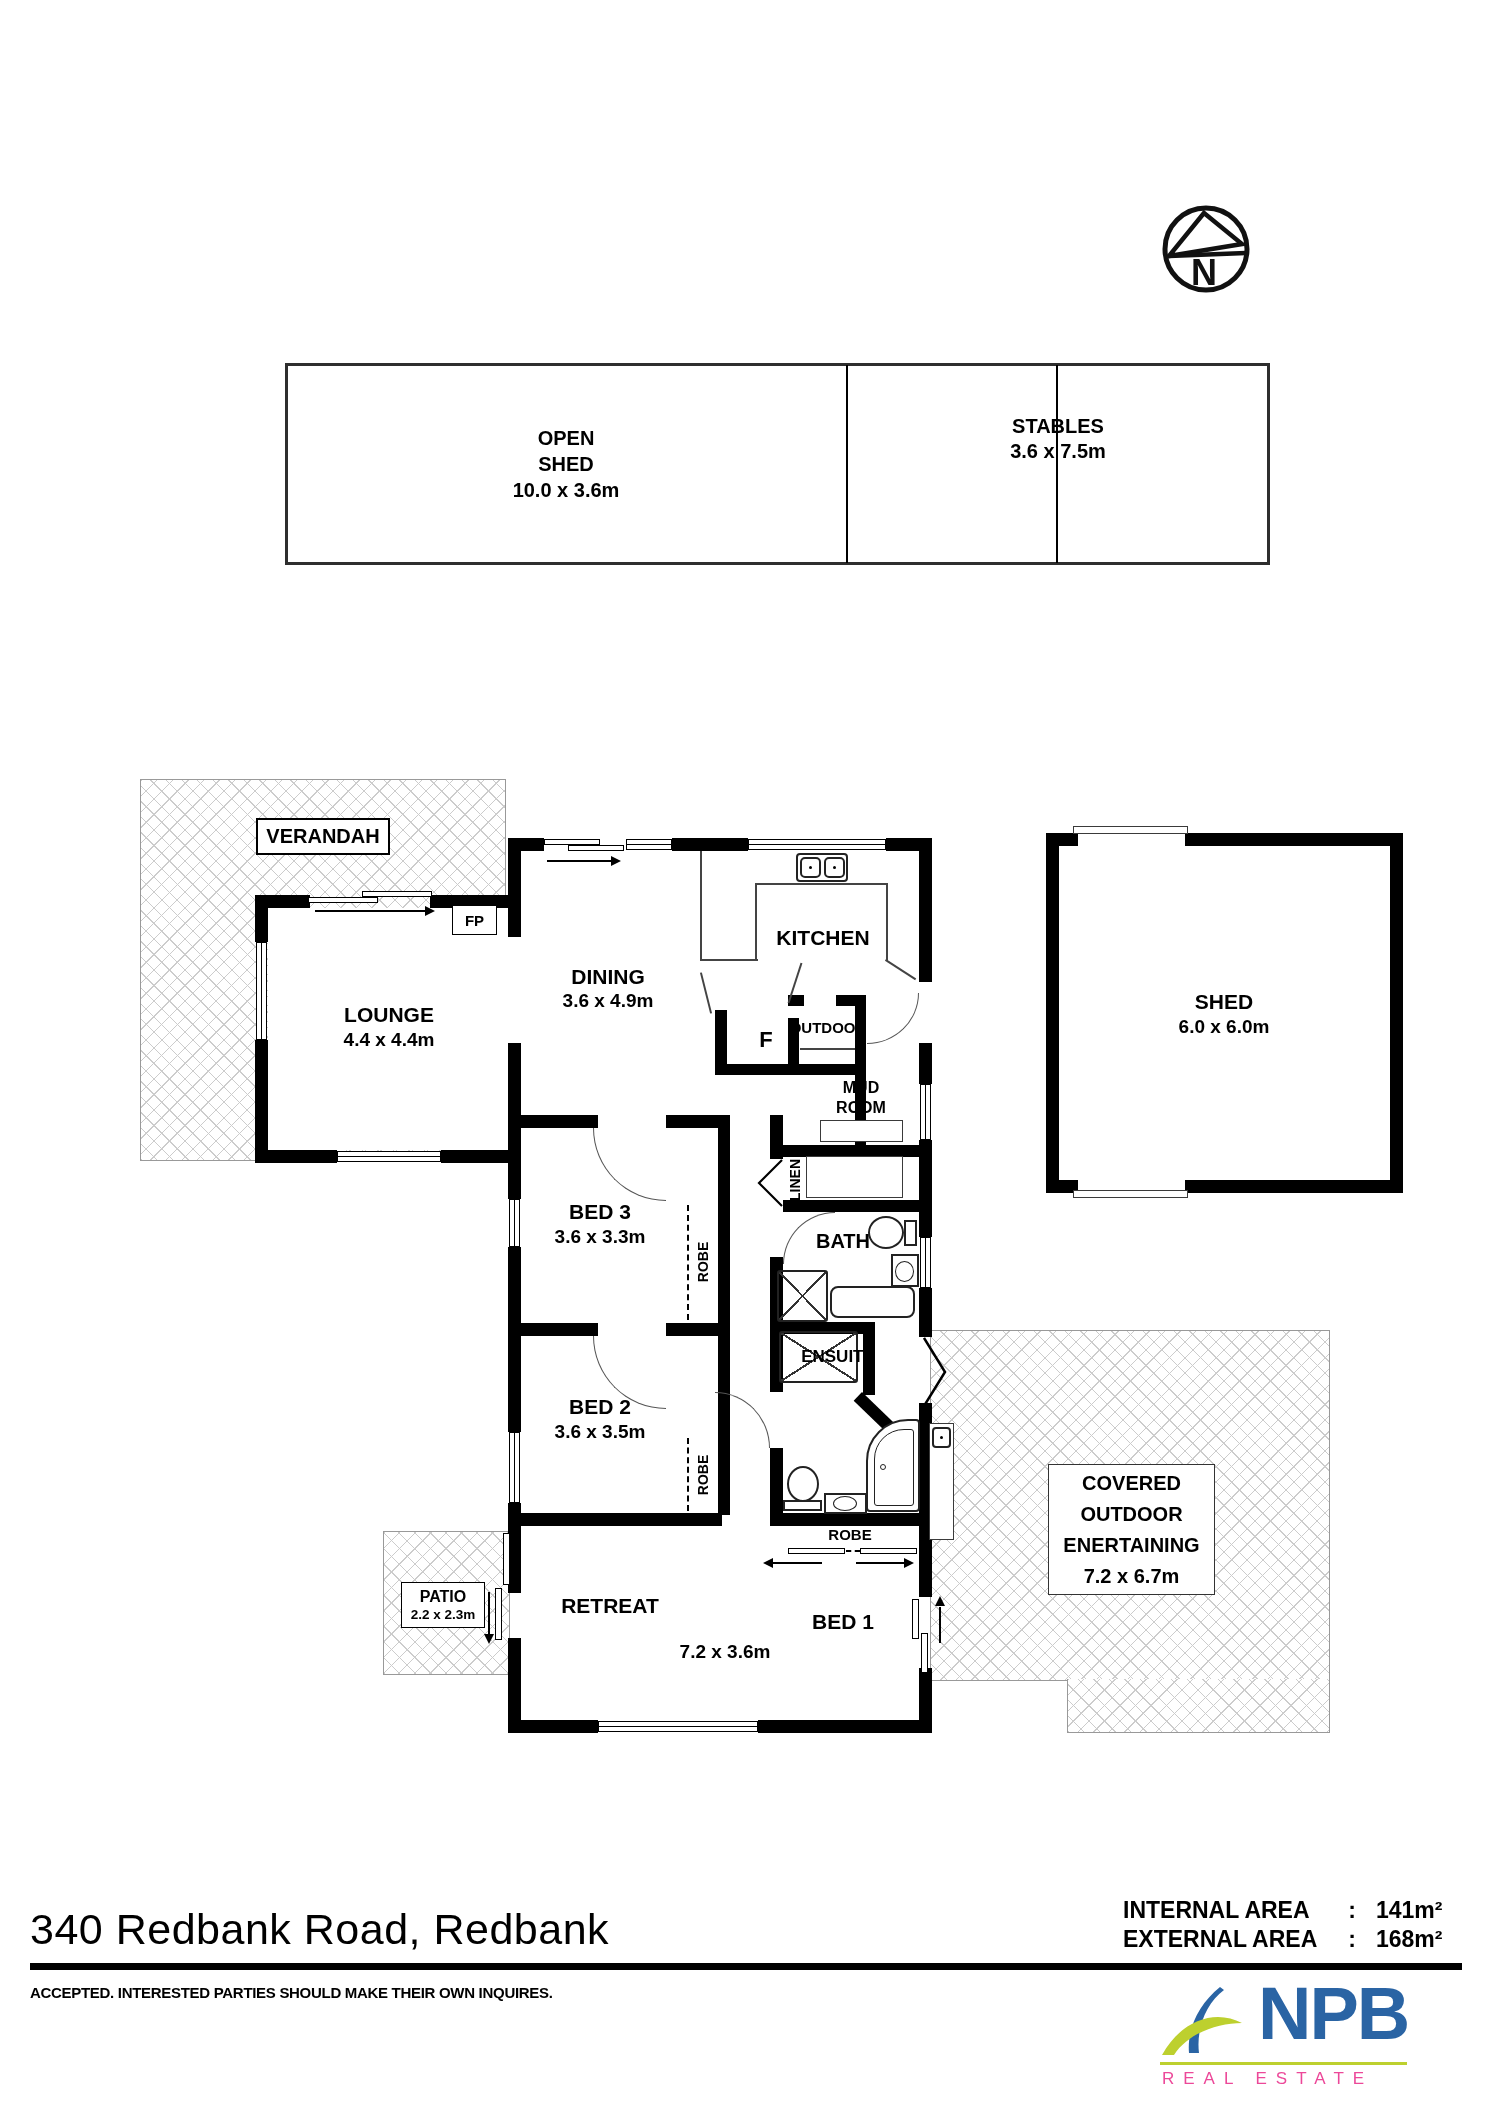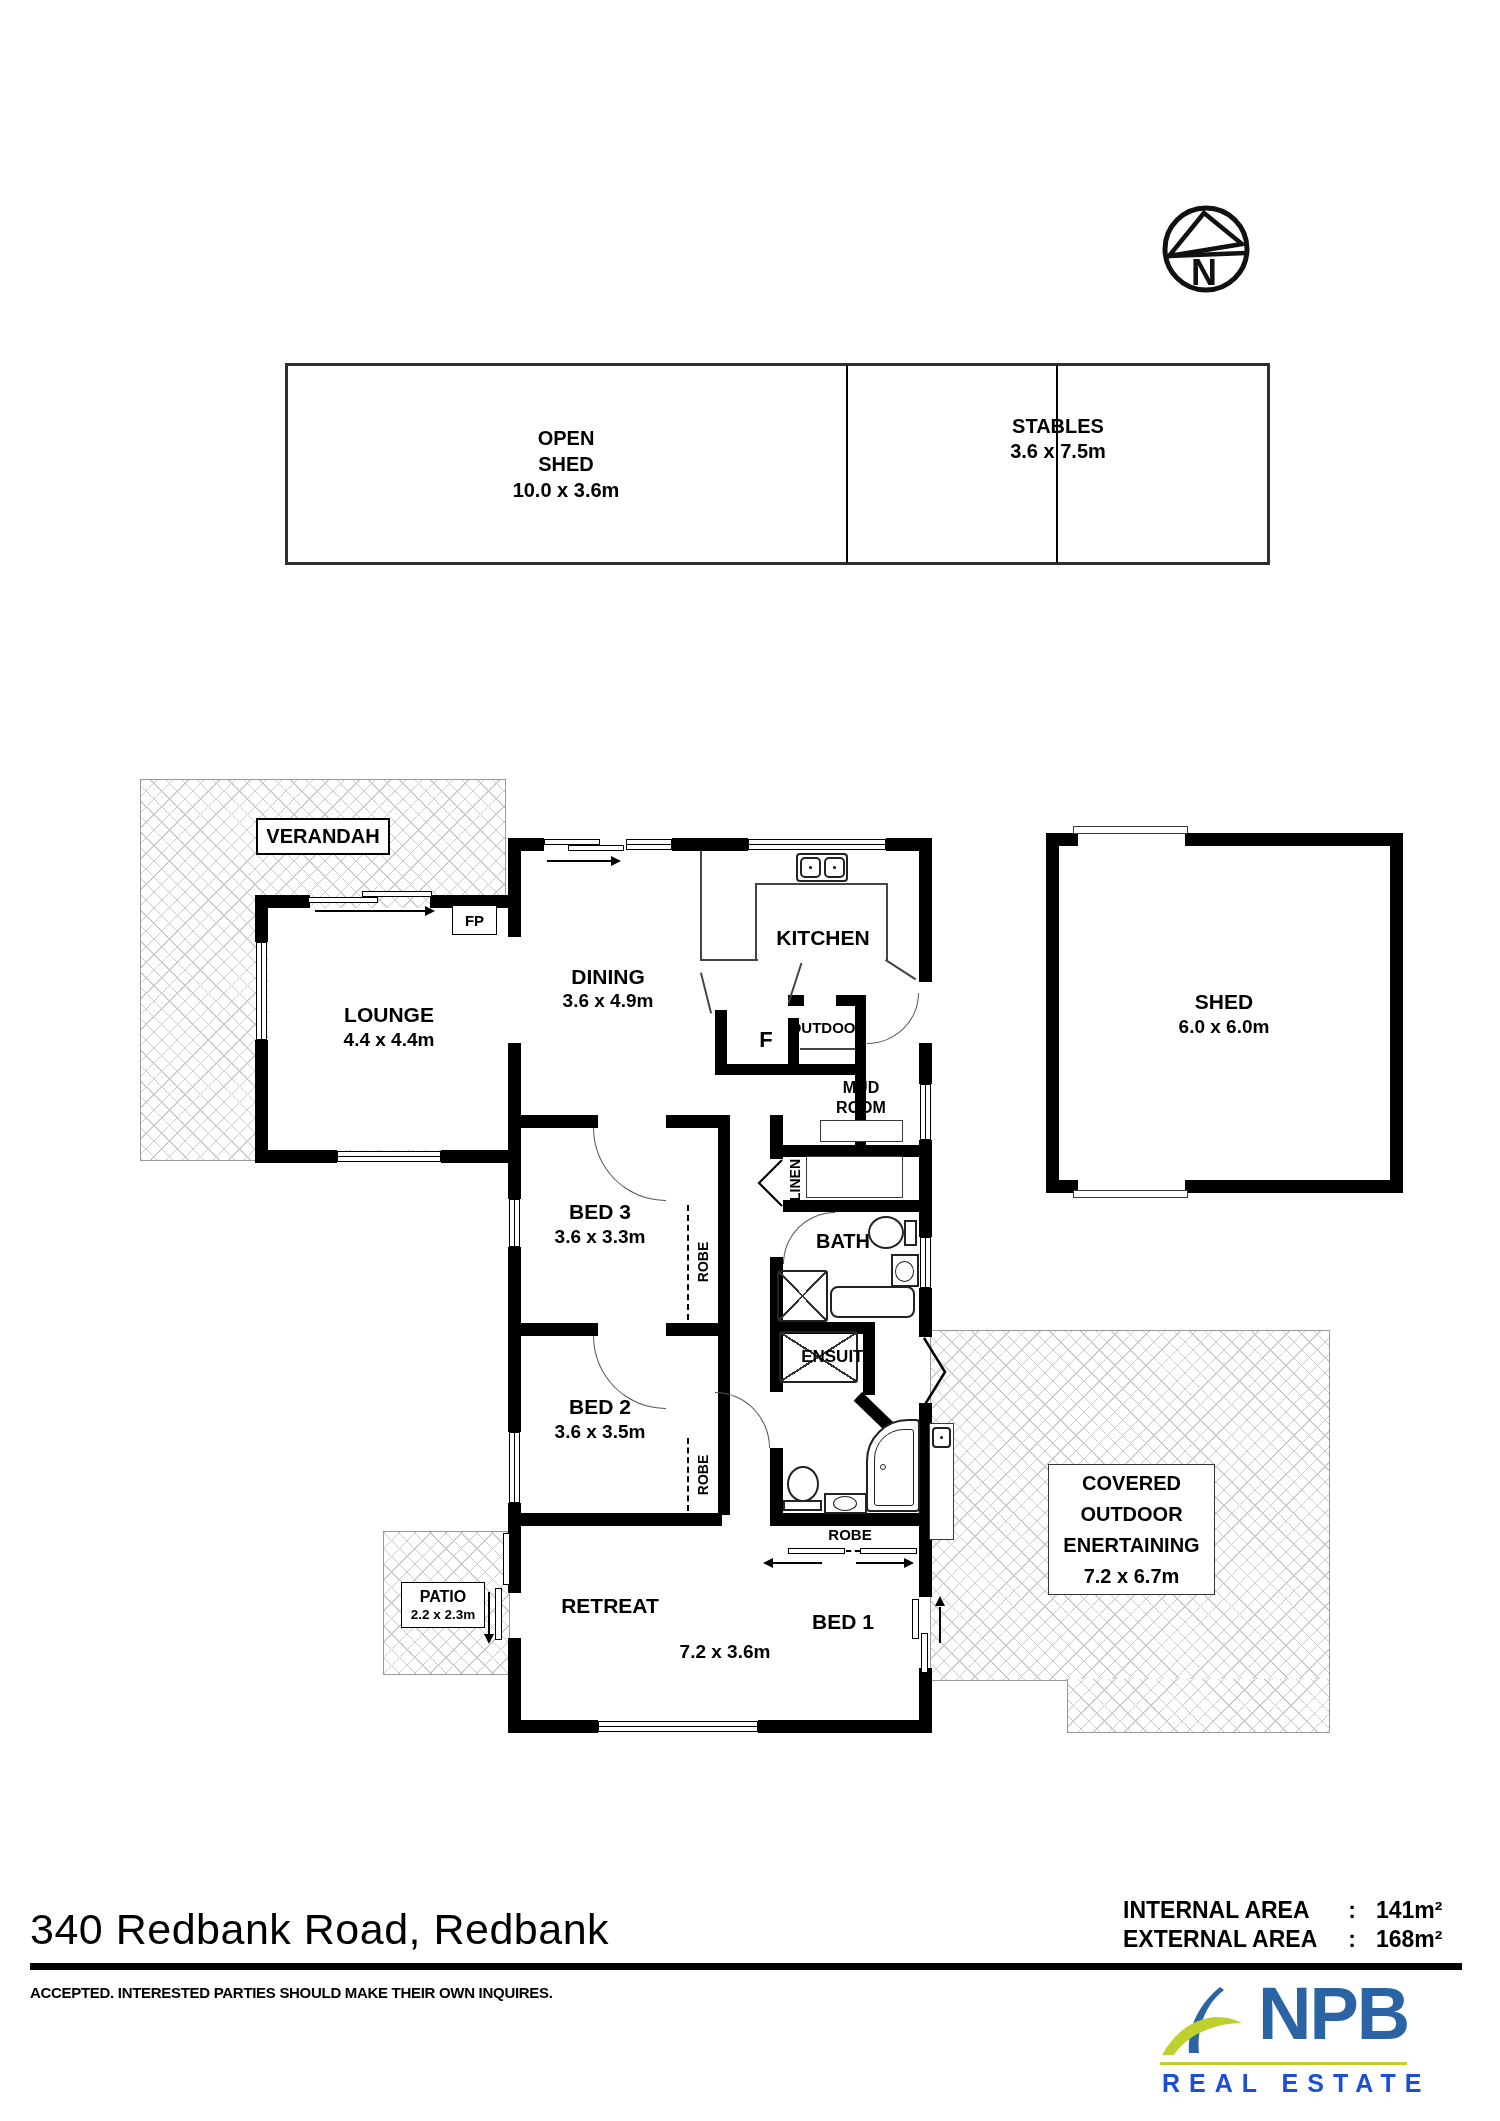--- a/index.html
+++ b/index.html
@@ -293,16 +293,16 @@
 
   <div style="position:absolute;left:1158px;top:1985px;width:302px;height:115px">
     <div style="position:absolute;left:0;top:0">
       <svg width="100" height="78" viewBox="0 0 100 78">
         <path d="M62,2 C40,20 29,44 31,68 L41,68 C38,44 48,18 66,5 Z" fill="#2a64a4"></path>
         <path d="M4,70 C24,34 58,24 84,38 C60,38 30,48 16,70 Z" fill="#bdd02e"></path>
       </svg>
     </div>
     <div style="position:absolute;left:100px;top:-14px;font-size:74px;font-weight:bold;letter-spacing:-2px;color:#2a64a4">NPB</div>
     <div style="position:absolute;left:2px;top:77px;width:247px;height:3px;background:#bdd02e"></div>
-    <div style="position:absolute;left:4px;top:84px;font-size:25px;font-weight:700;letter-spacing:9px;color:#1d4ed8;white-space:nowrap">REAL ESTATE</div>
+    <div style="position:absolute;left:4px;top:84px;font-size:17px;font-weight:400;letter-spacing:9px;color:#ec4899;white-space:nowrap">REAL ESTATE</div>
   </div>
 
 </div>
 
 </body></html>

